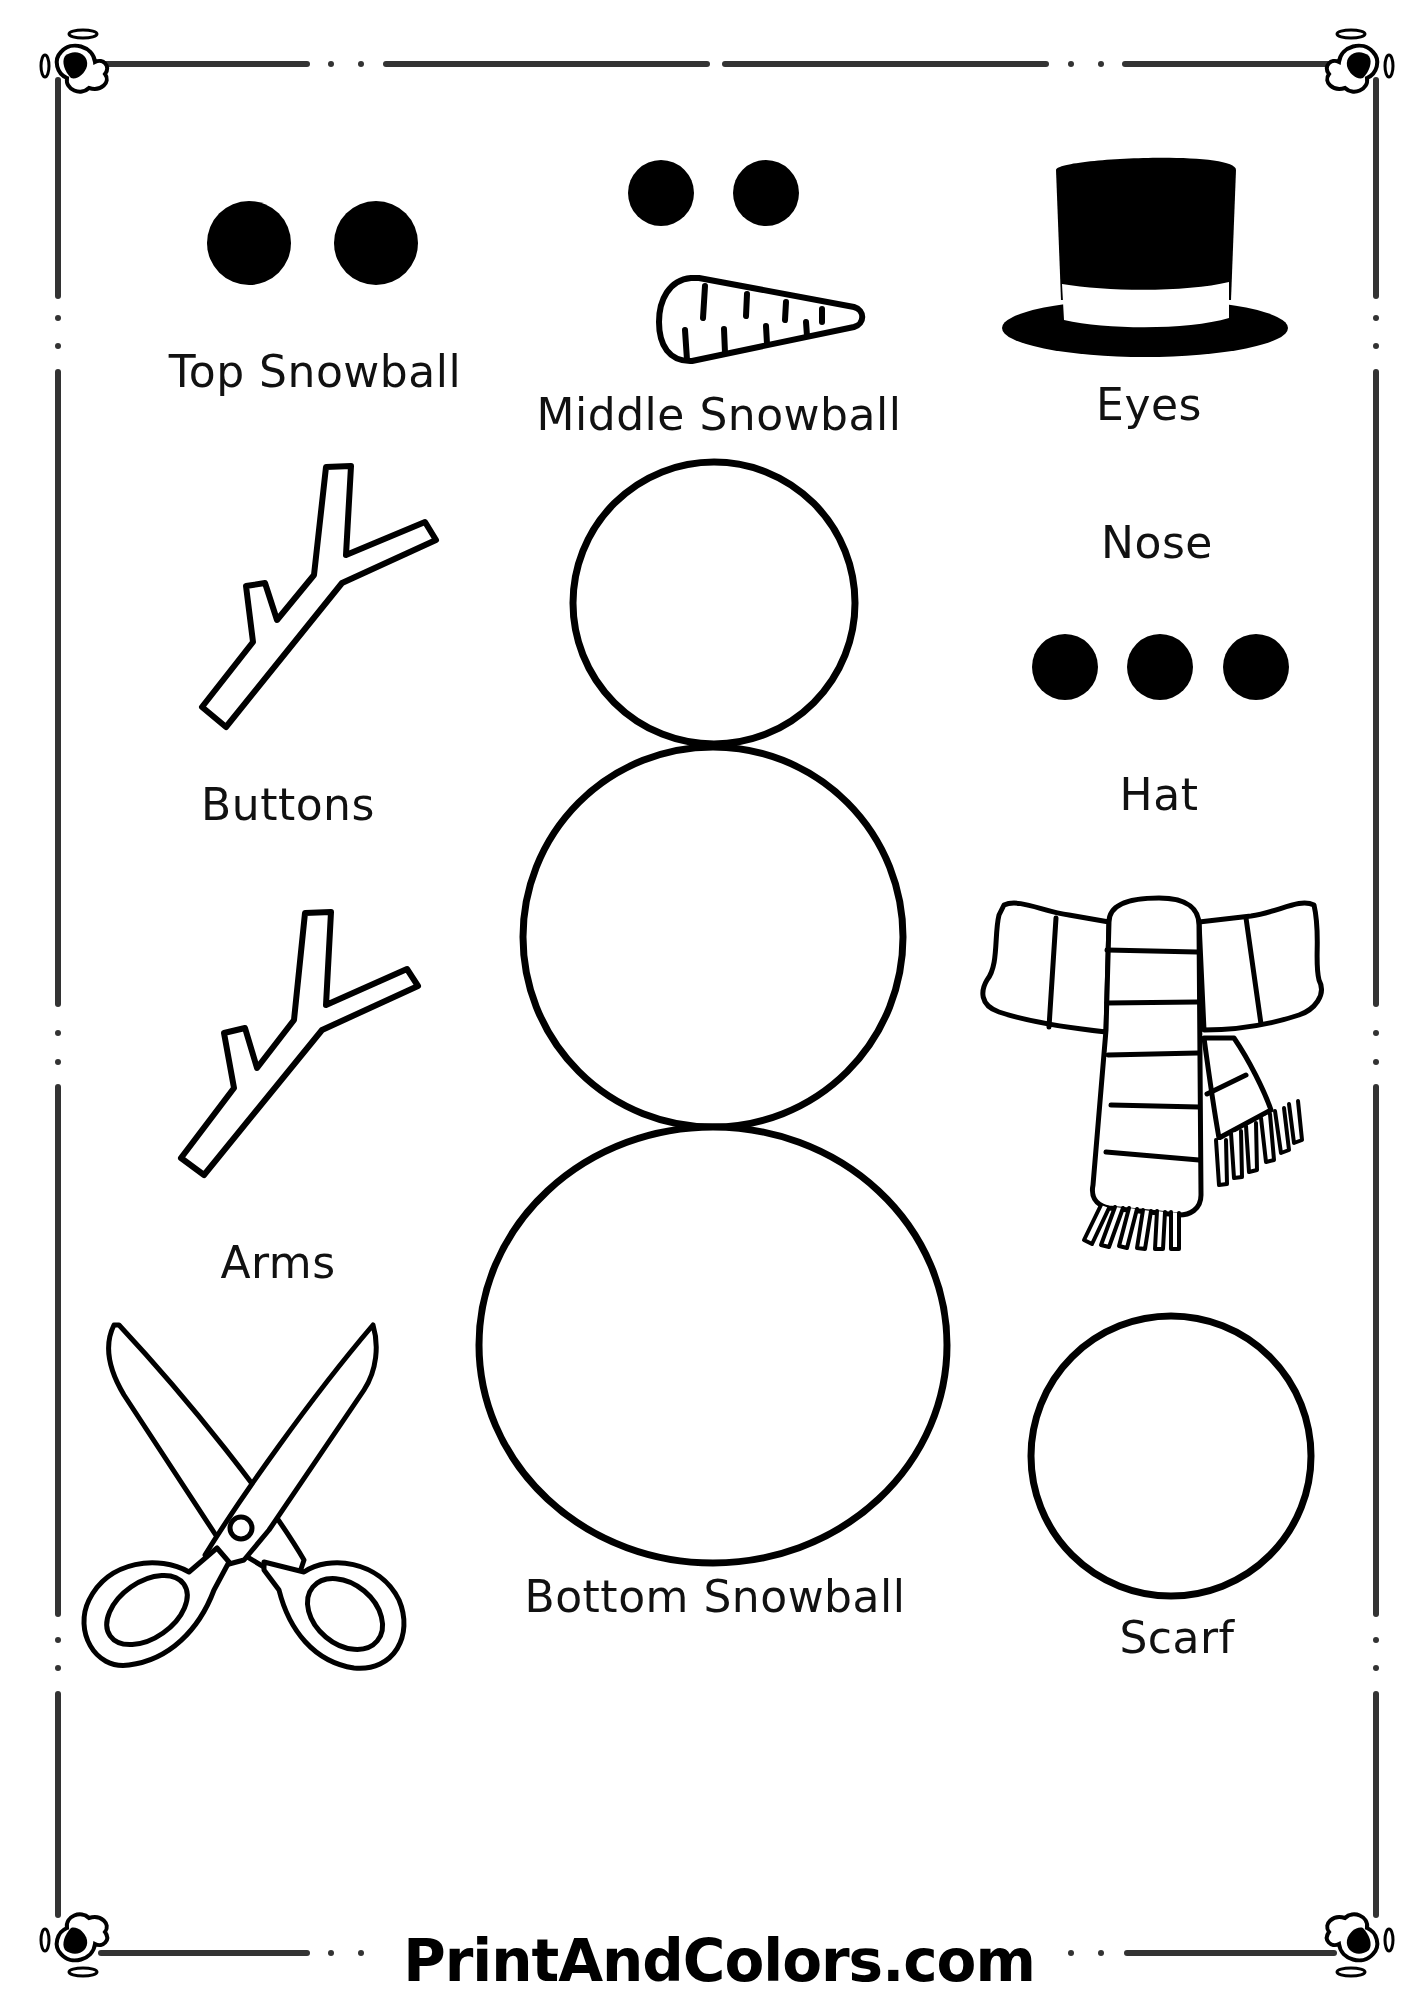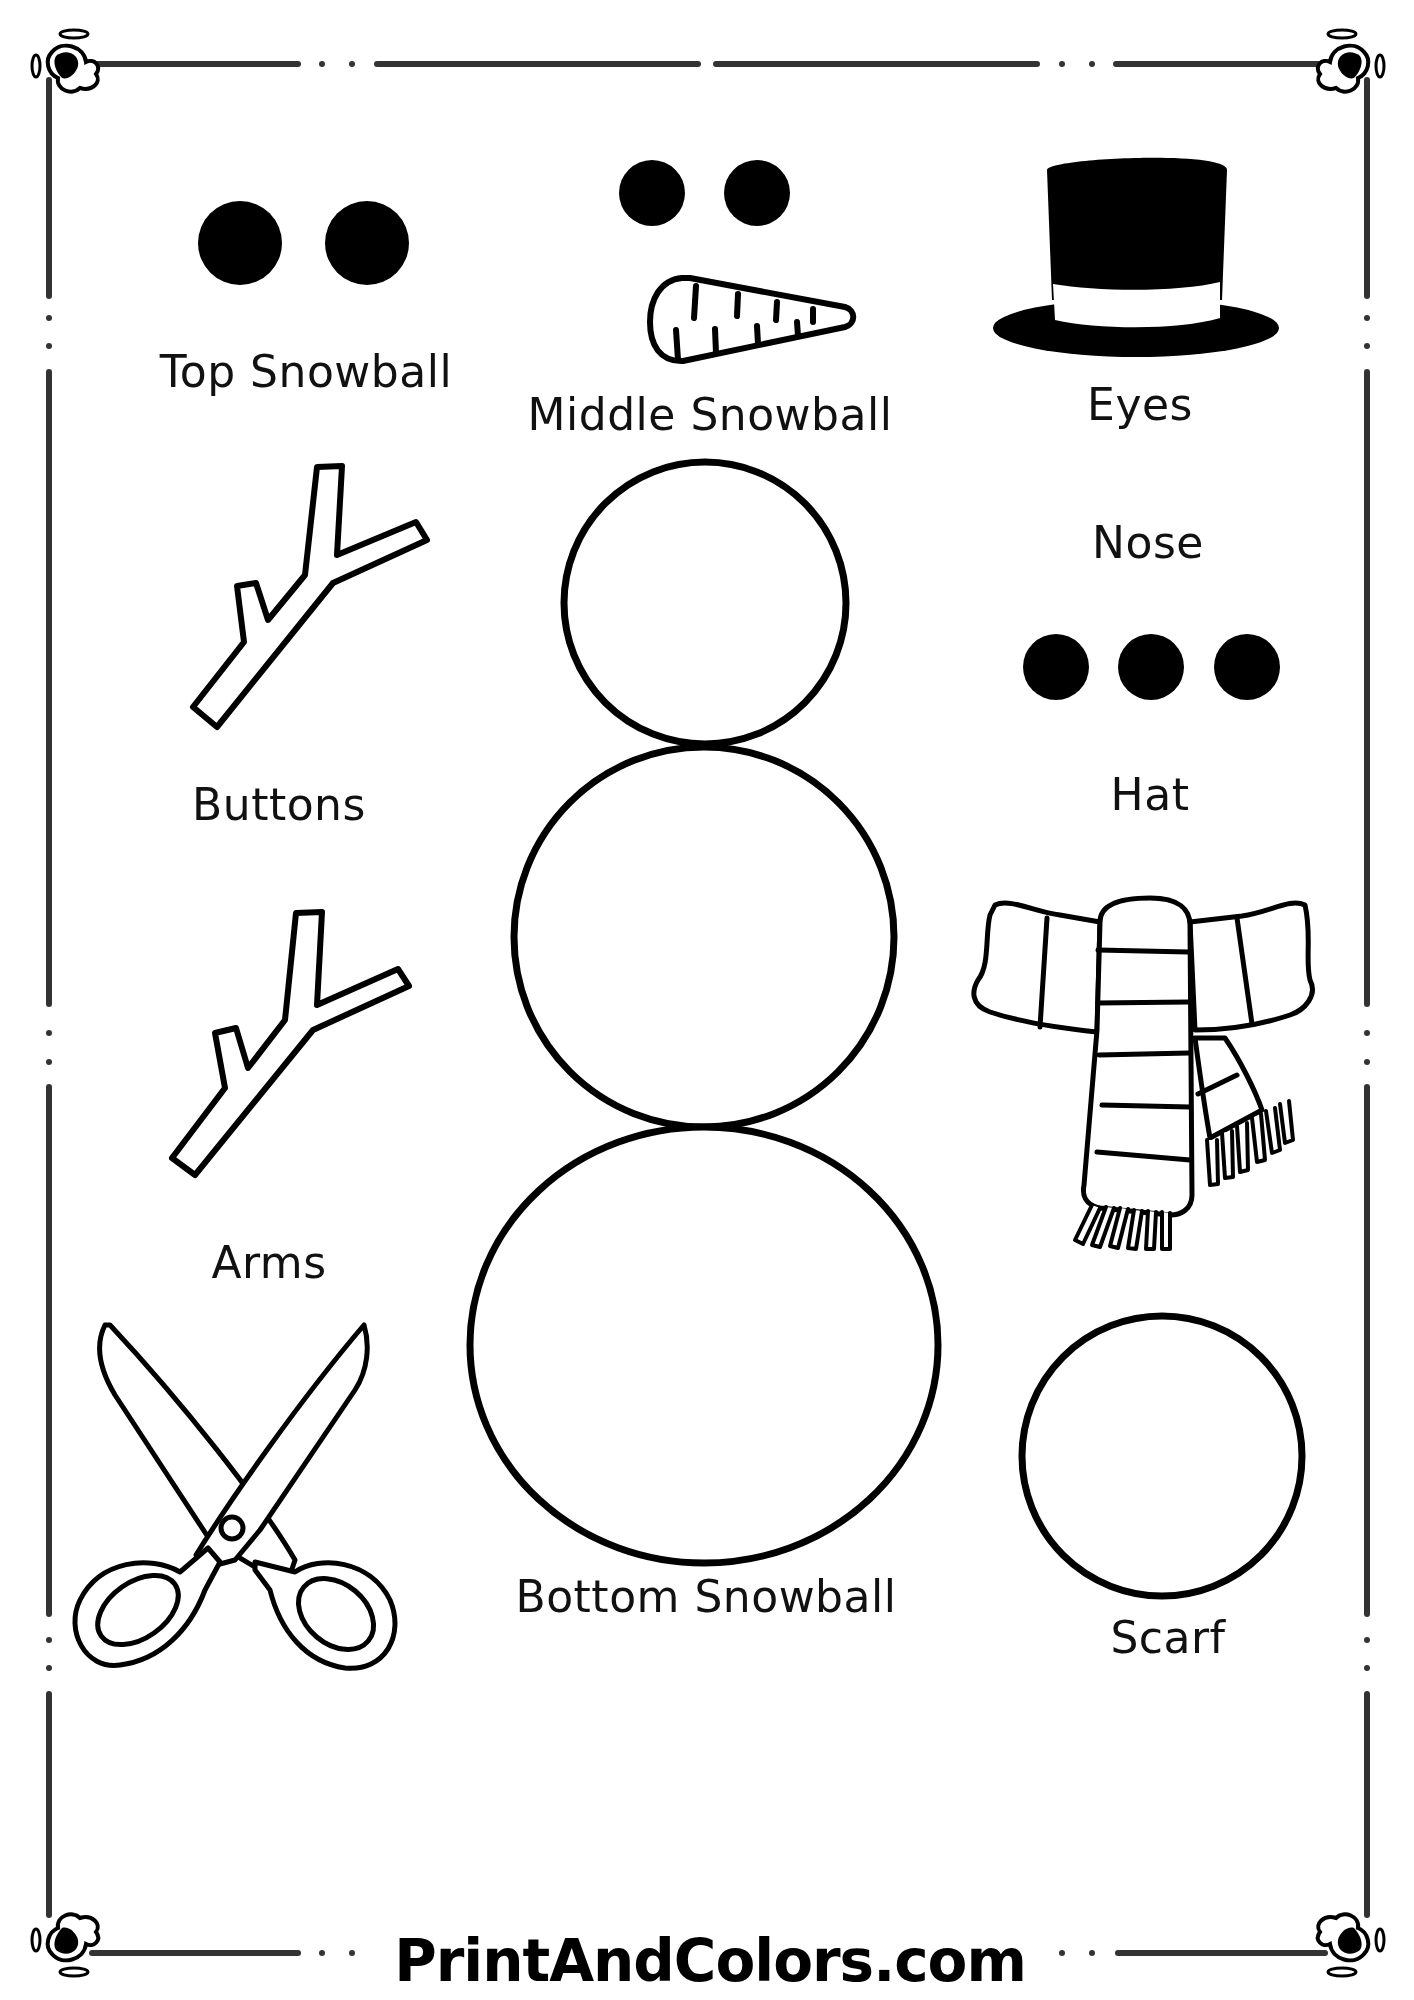--- a/index.html
+++ b/index.html
@@ -1,17 +1,17 @@
 <!DOCTYPE html>
 <html><head>
   <meta charset="utf-8">
   <style>
     html, body { margin: 0; padding: 0; background: #ffffff; }
     body { width: 1414px; height: 2000px; position: relative; overflow: hidden; }
-    .page { position: absolute; left: 0; top: 0; width: 1380px; height: 2000px; }
+    .page { position: absolute; left: 9px; top: 0; width: 1380px; height: 2000px; }
     svg { display: block; }
     .lbl {
       font-family: "DejaVu Sans", sans-serif;
       font-size: 44px;
       fill: #111111;
       letter-spacing: 0.5px;
     }
     .footer {
       font-family: "DejaVu Sans", sans-serif;
       font-weight: bold;

